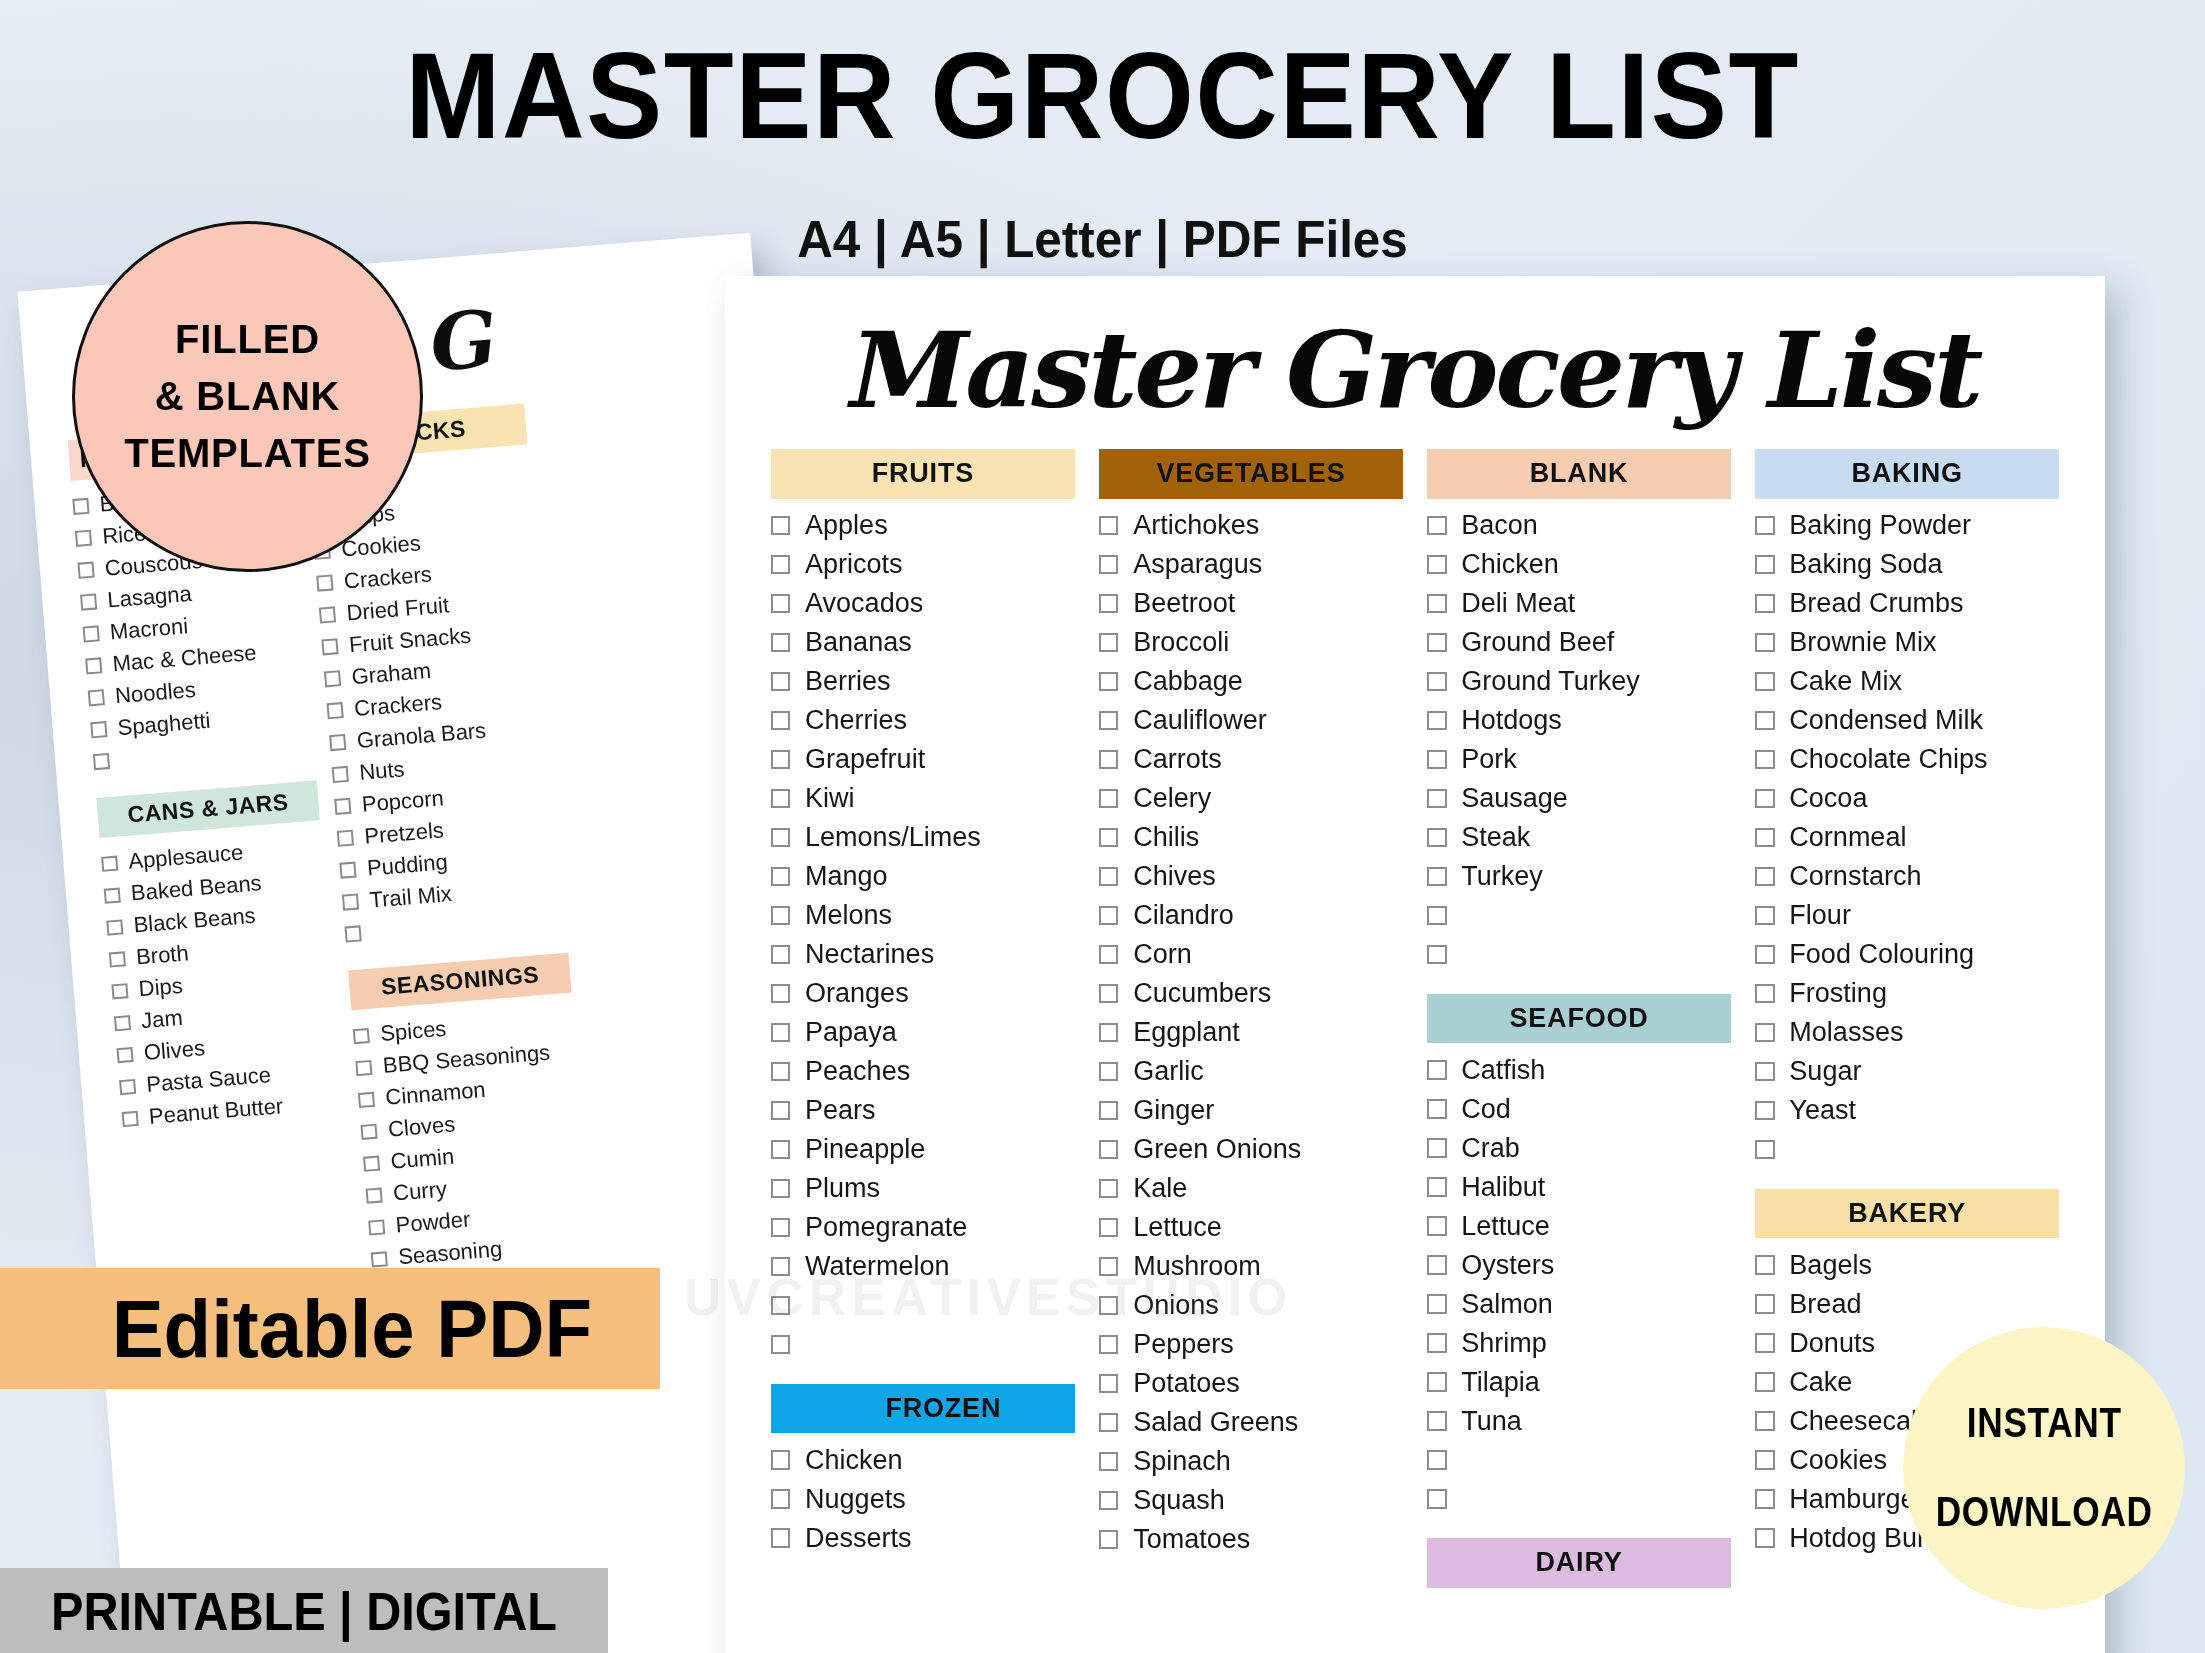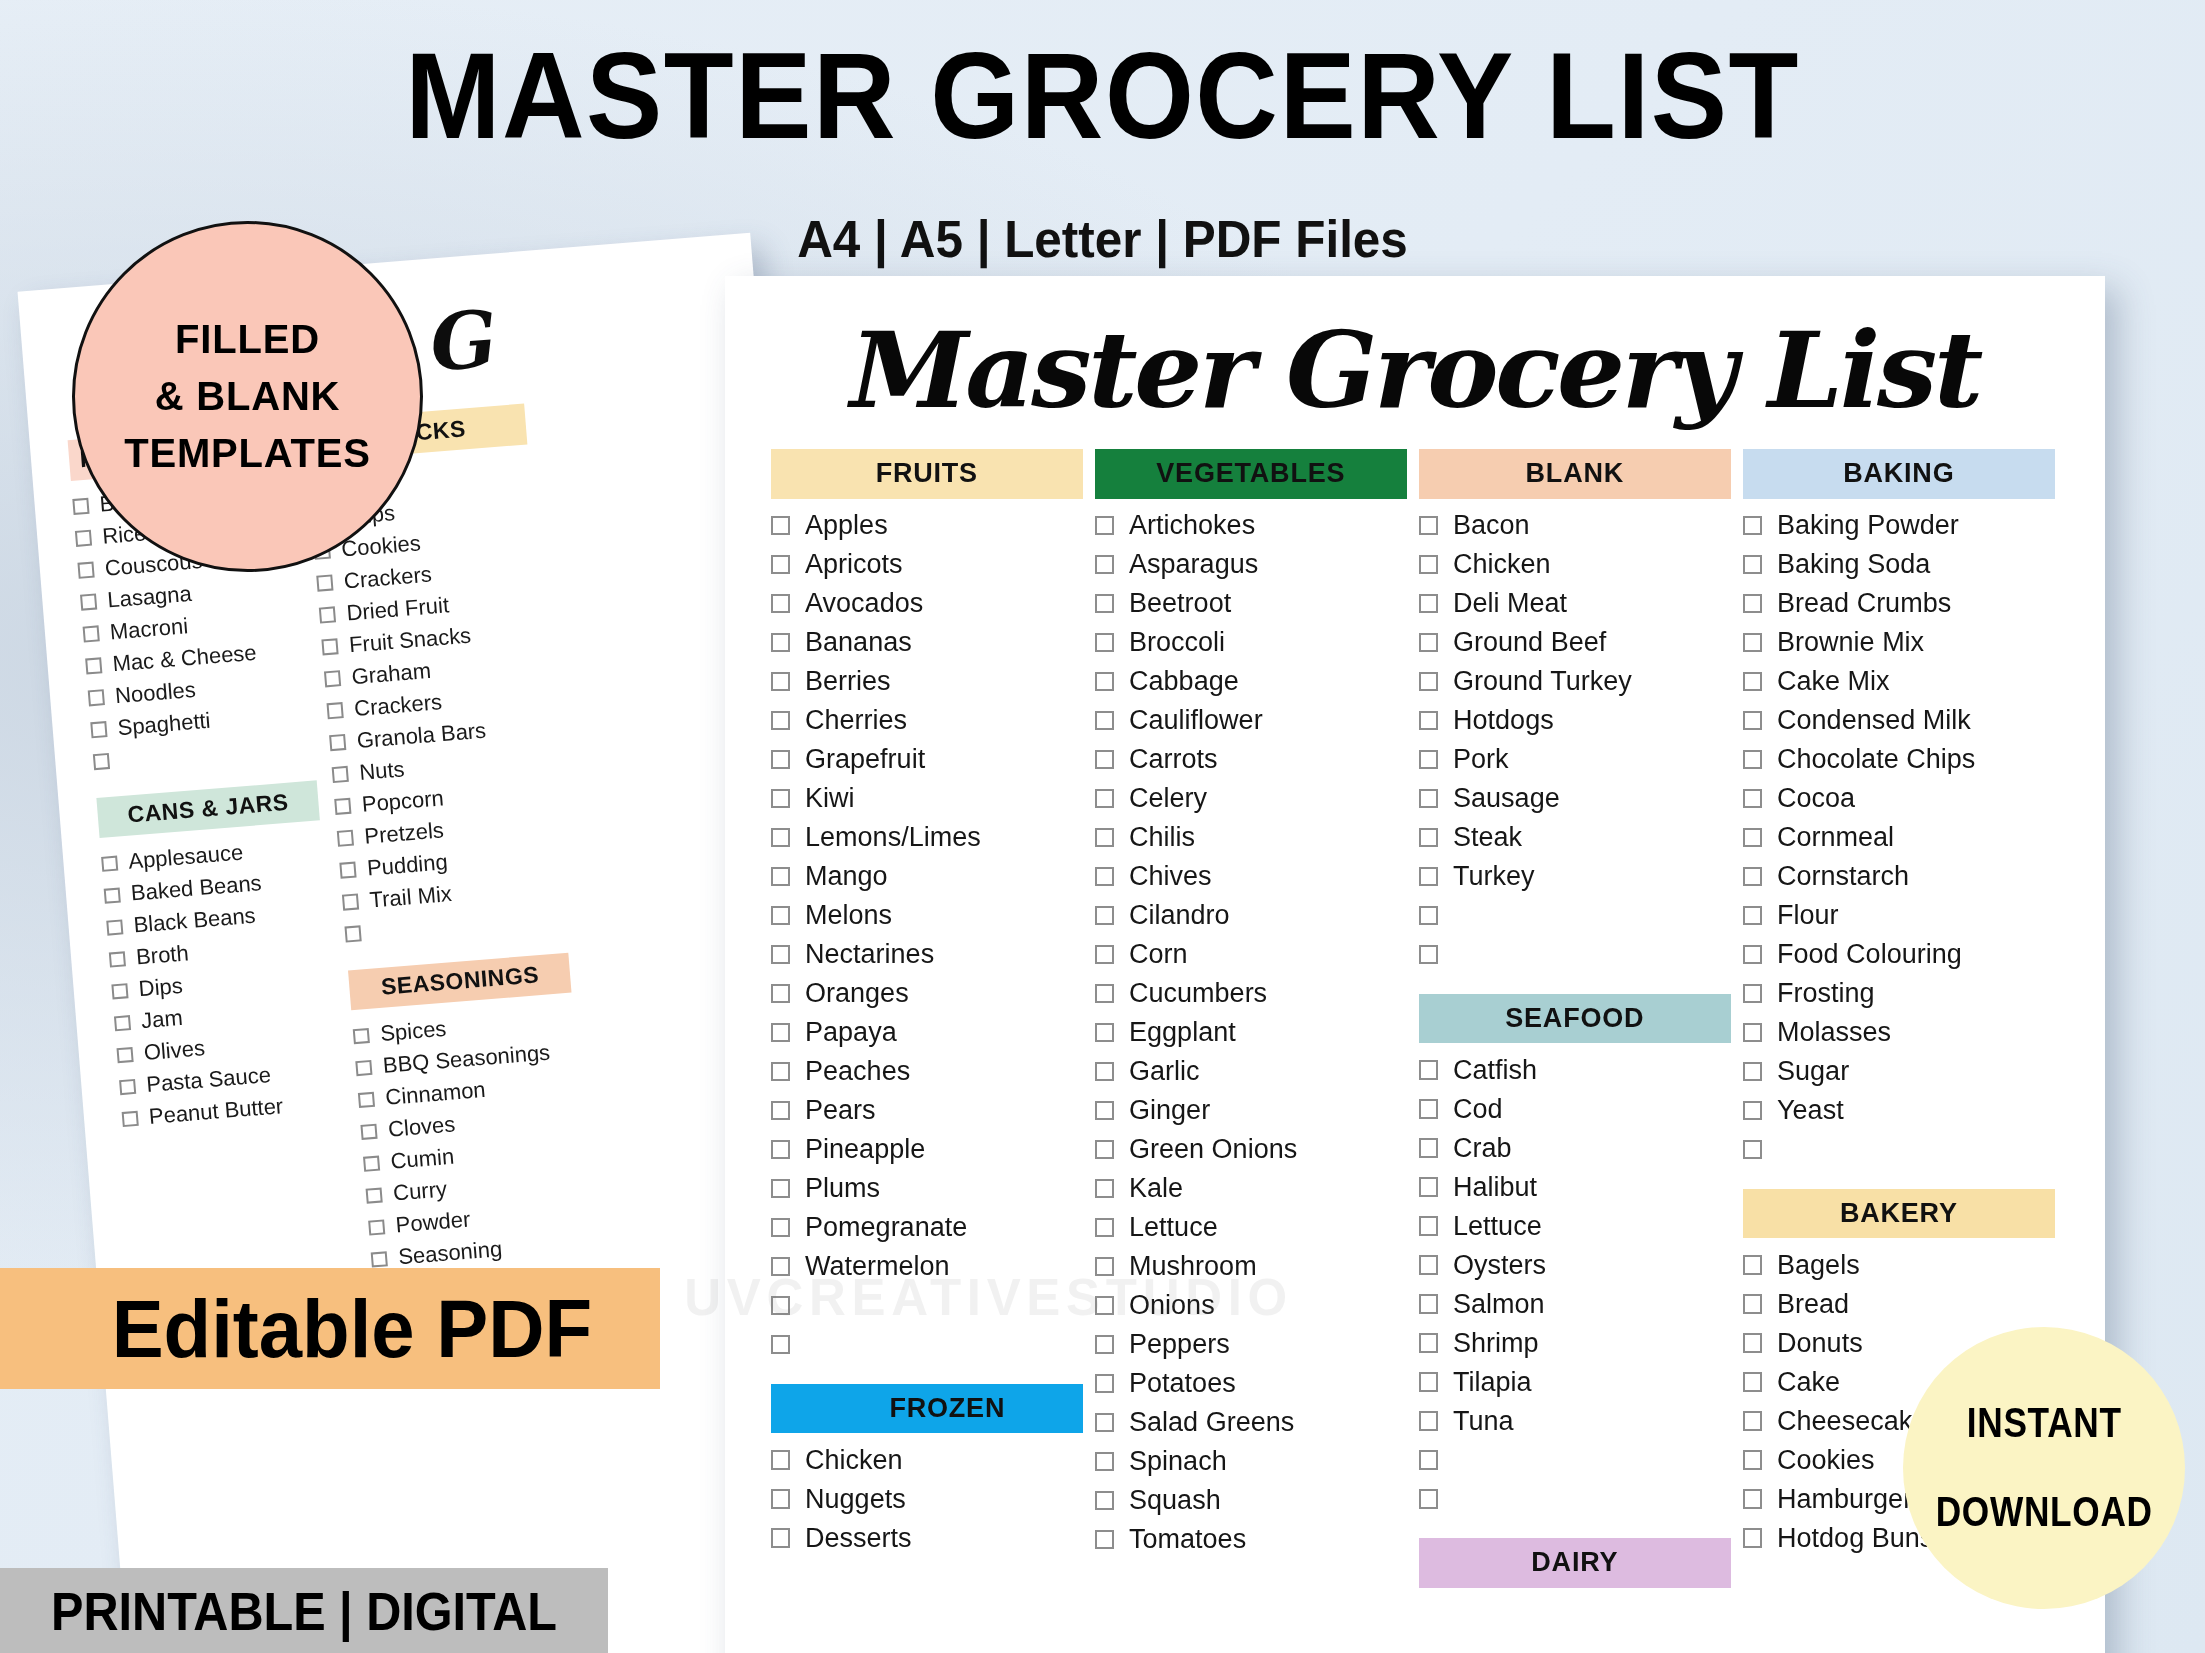--- a/index.html
+++ b/index.html
@@ -100,21 +100,21 @@
     font-size:105px; letter-spacing:-3.3px; text-align:center; color:#080808;
     line-height:1.15; white-space:nowrap; transform:scaleX(1.02);
     margin-bottom:18px;
   }
   #watermark {
     position:absolute; left:621px; top:1268px; z-index:14;
     font-size:51px; letter-spacing:5.7px; color:rgba(120,120,120,.10);
     font-weight:600; pointer-events:none; white-space:nowrap;
   }
 
-  #front-cols { display:flex; gap:12px; padding:0 9.8px; }
+  #front-cols { display:flex; gap:24px; padding:0 9.8px; }
   .fcol { width:312px; }
   .cat-head {
     font-weight:bold; font-size:27px; text-align:center;
     padding:9px 0 9.8px; letter-spacing:0.8px; color:#111;
     margin-bottom:7.4px;
   }
   .cat-head.spaced { margin-top:19.6px; }
   .fitem { display:flex; align-items:center; gap:14.7px; height:39px; font-size:27px; color:#161616; }
   .fbox { width:19.6px; height:19.6px; border:2.9px solid #8d8d8d; flex:none; }
 </style>
@@ -400,21 +400,21 @@
         <div class="fitem">
           <span class="fbox"></span>
           <span>Nuggets</span>
         </div>
         <div class="fitem">
           <span class="fbox"></span>
           <span>Desserts</span>
         </div>
       </div>
       <div class="fcol">
-        <div class="cat-head" style="background: #15803d;">VEGETABLES</div>
+        <div class="cat-head" style="background: #a16207;">VEGETABLES</div>
         <div class="fitem">
           <span class="fbox"></span>
           <span>Artichokes</span>
         </div>
         <div class="fitem">
           <span class="fbox"></span>
           <span>Asparagus</span>
         </div>
         <div class="fitem">
           <span class="fbox"></span>

